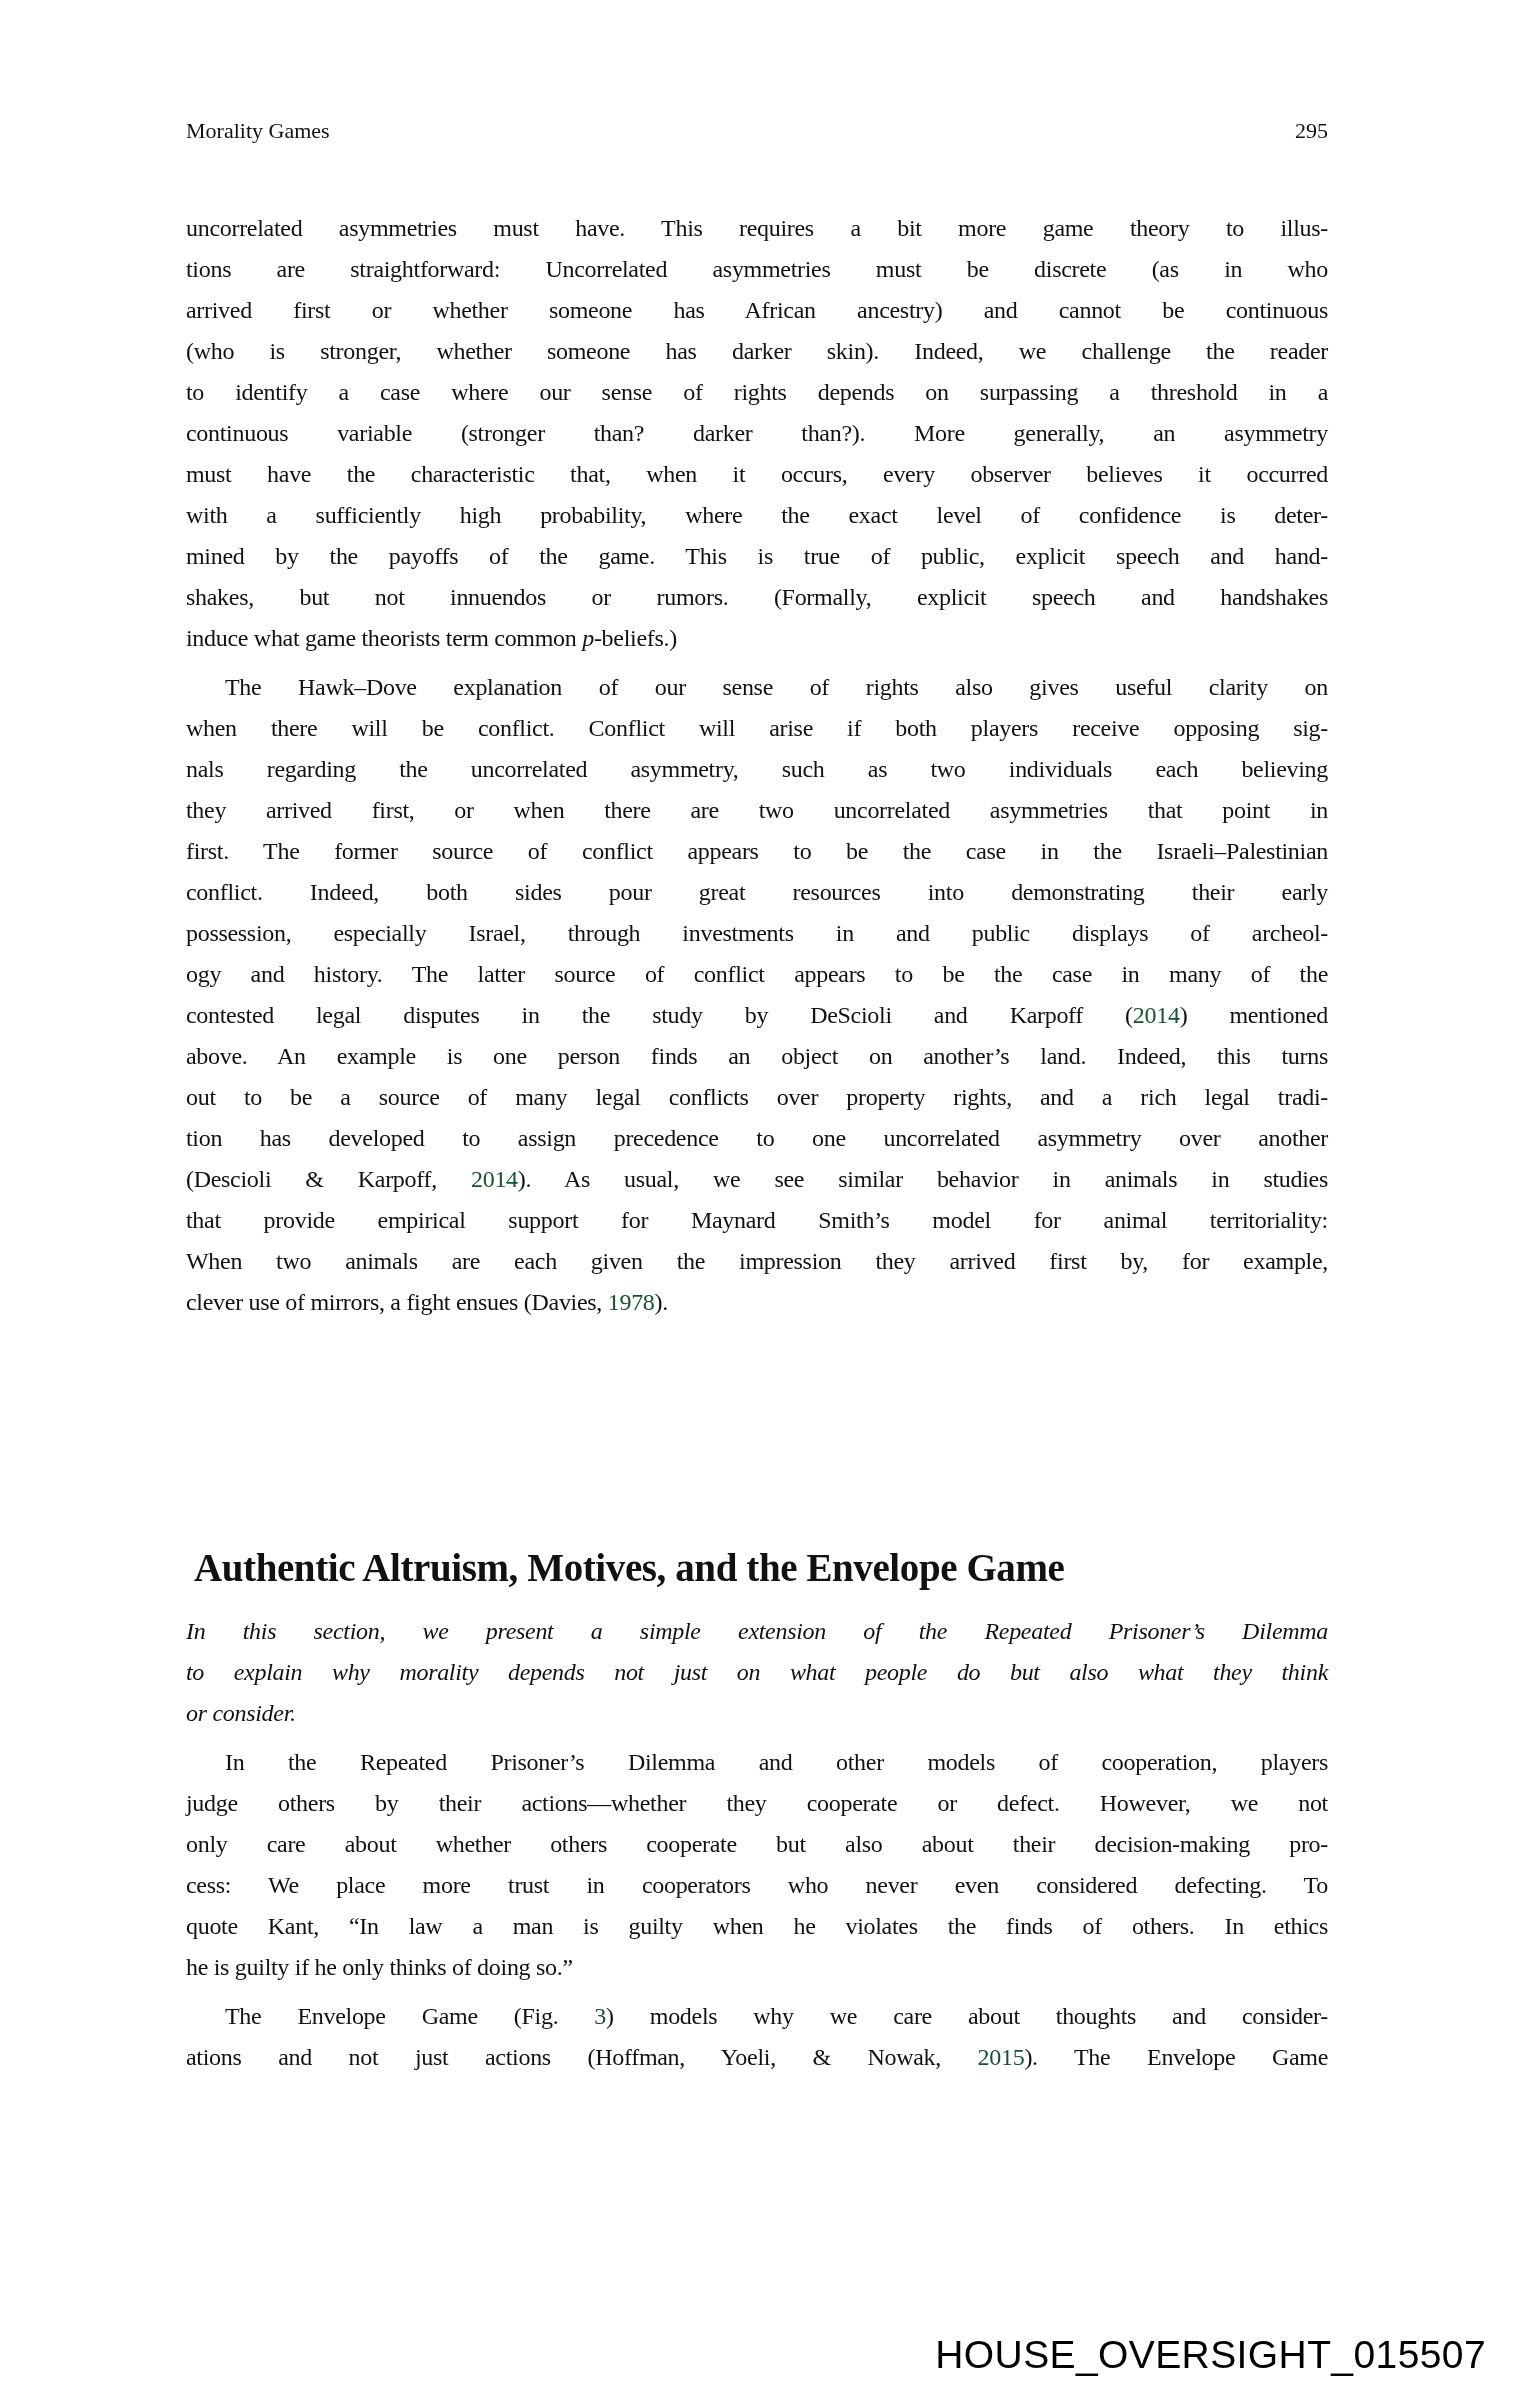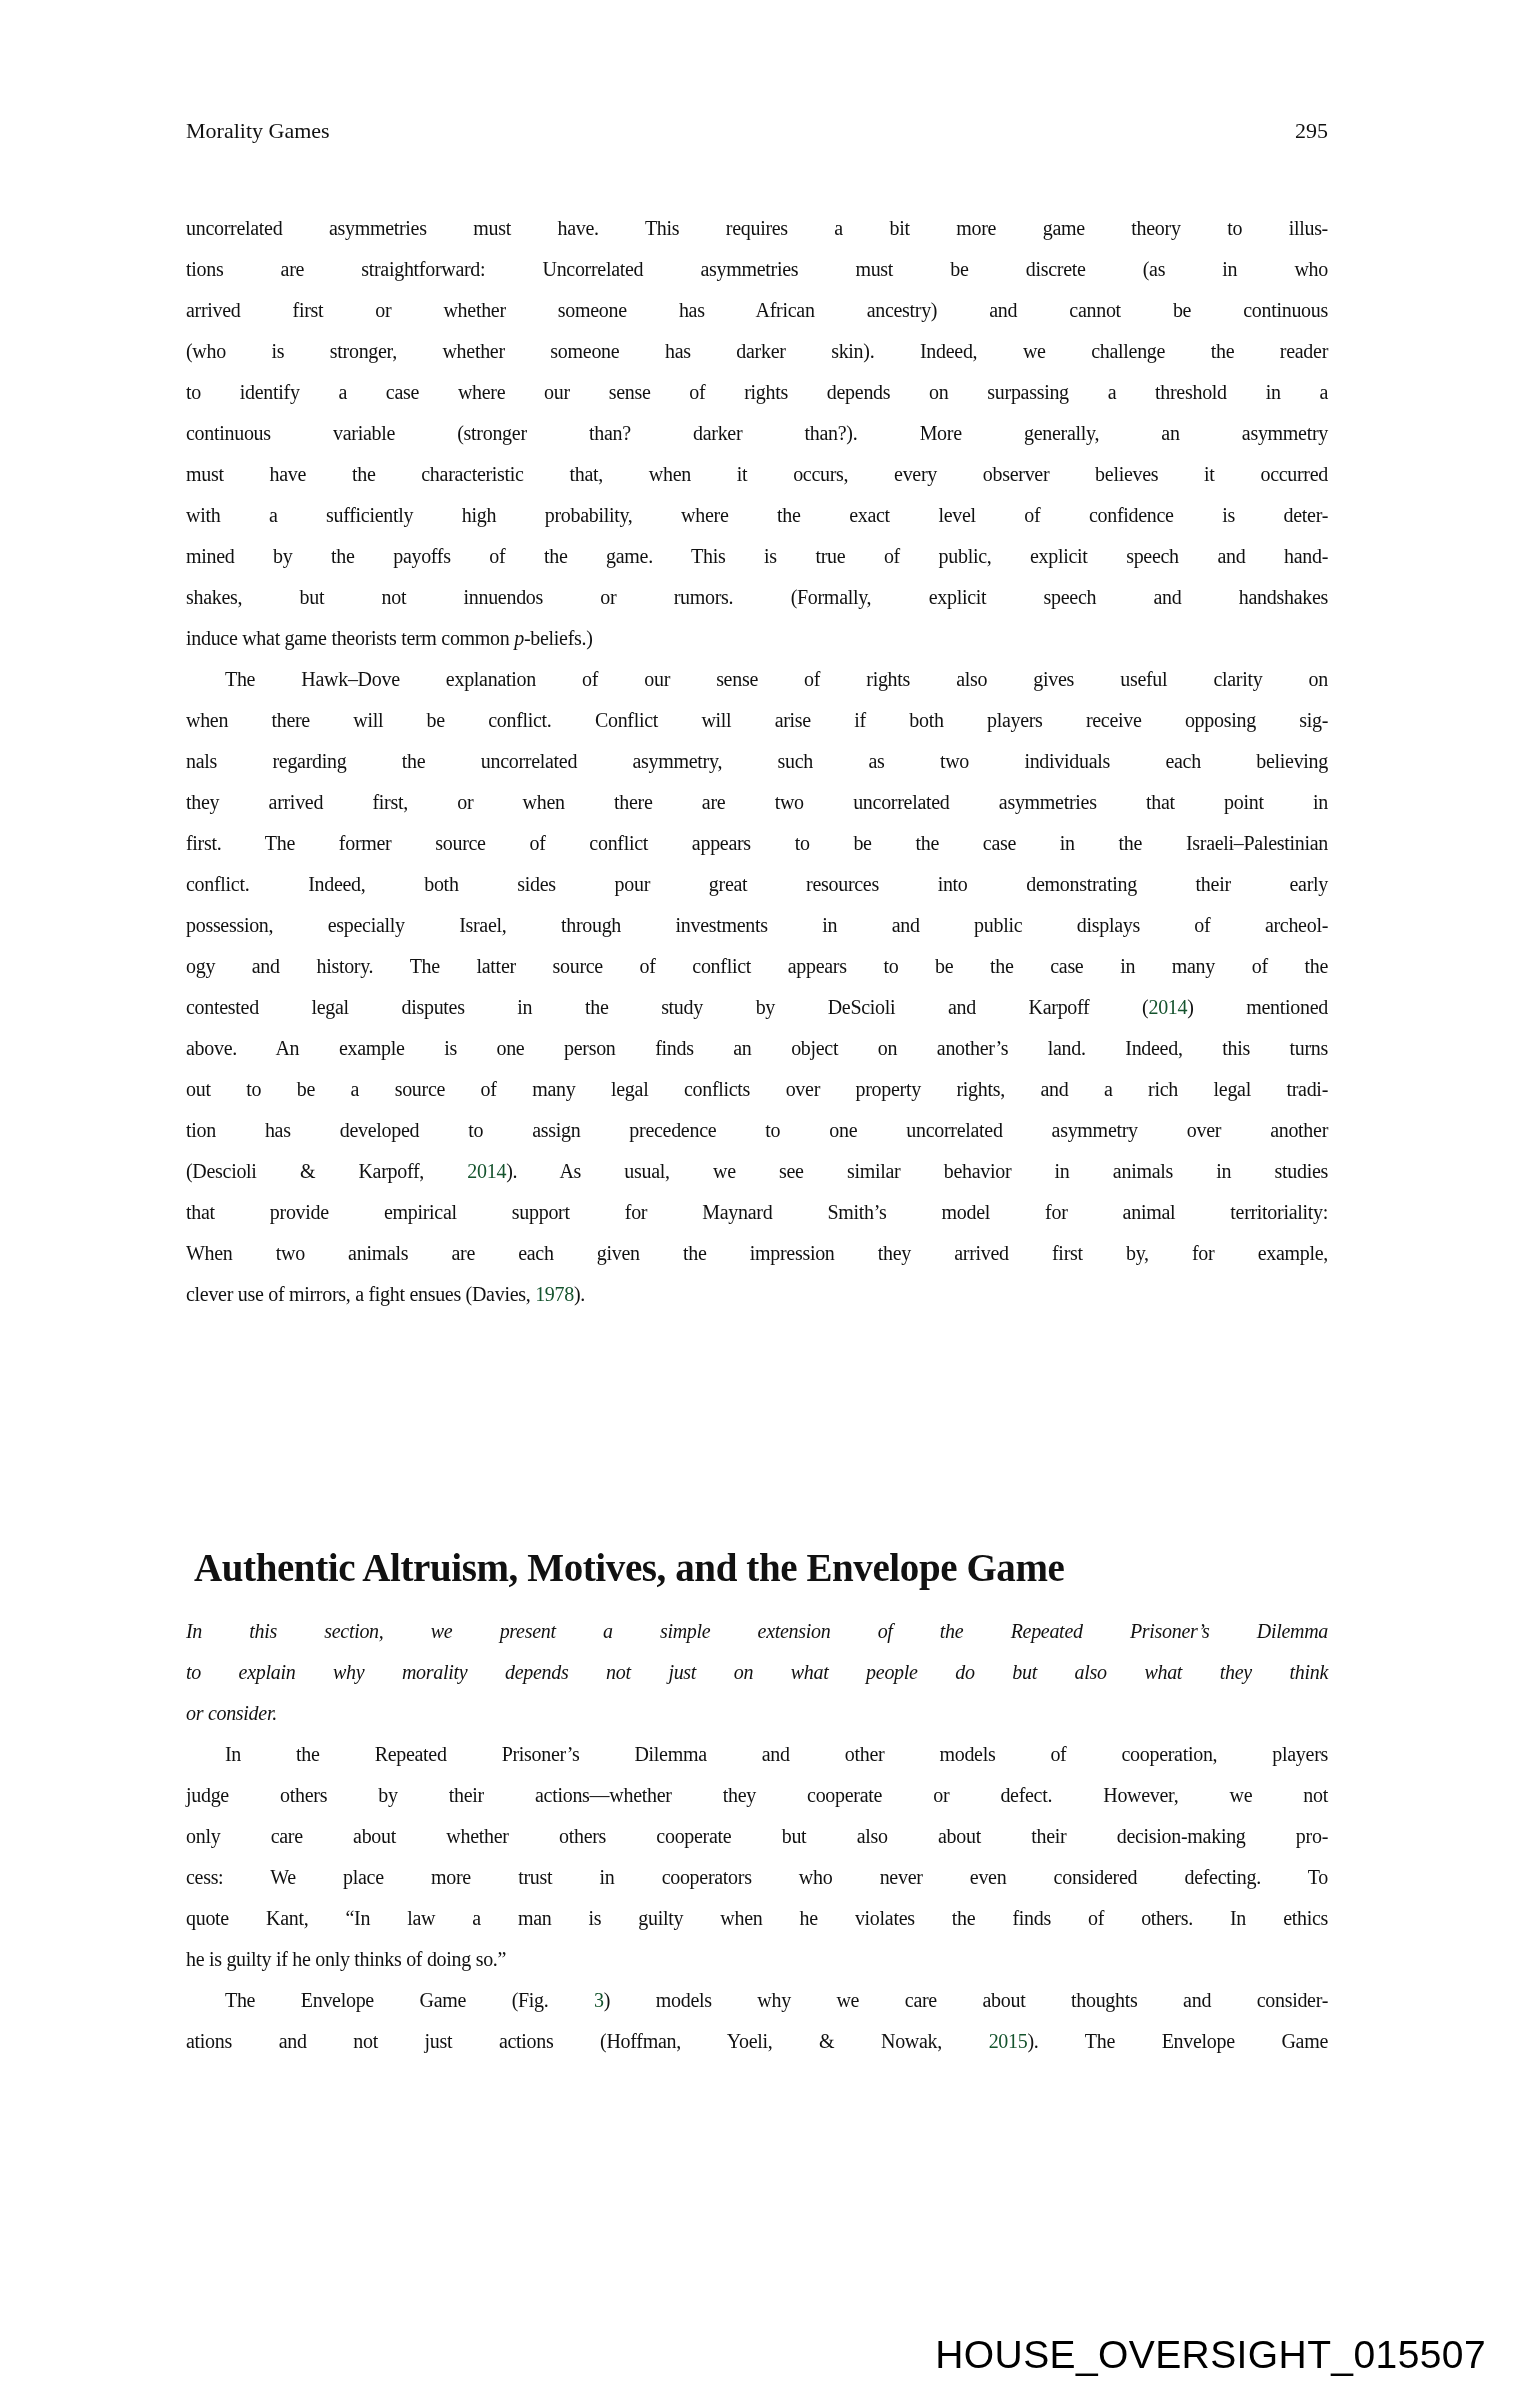--- a/index.html
+++ b/index.html
@@ -31,28 +31,28 @@
   .body-text {
     position: absolute;
     top: 208px;
     left: 0;
     width: 1142px;
   }
   .line {
     display: block;
     height: 41px;
     line-height: 41px;
-    font-size: 20px;
+    font-size: 24px;
     white-space: nowrap;
     text-align: justify;
     text-align-last: justify;
     letter-spacing: -0.3px;
   }
   .line.last { text-align-last: left; }
-  .line.indent { padding-left: 39px; }
+  .line.indent { padding-left: 39px; margin-top: 8px; }
   .line i { font-style: italic; }
   .cite { color: #14532d; }
 
   .section-heading {
     position: absolute;
     top: 1512px;
     left: 8px;
     font-family: "Liberation Serif", "DejaVu Serif", serif;
     font-weight: bold;
     font-size: 39px;

